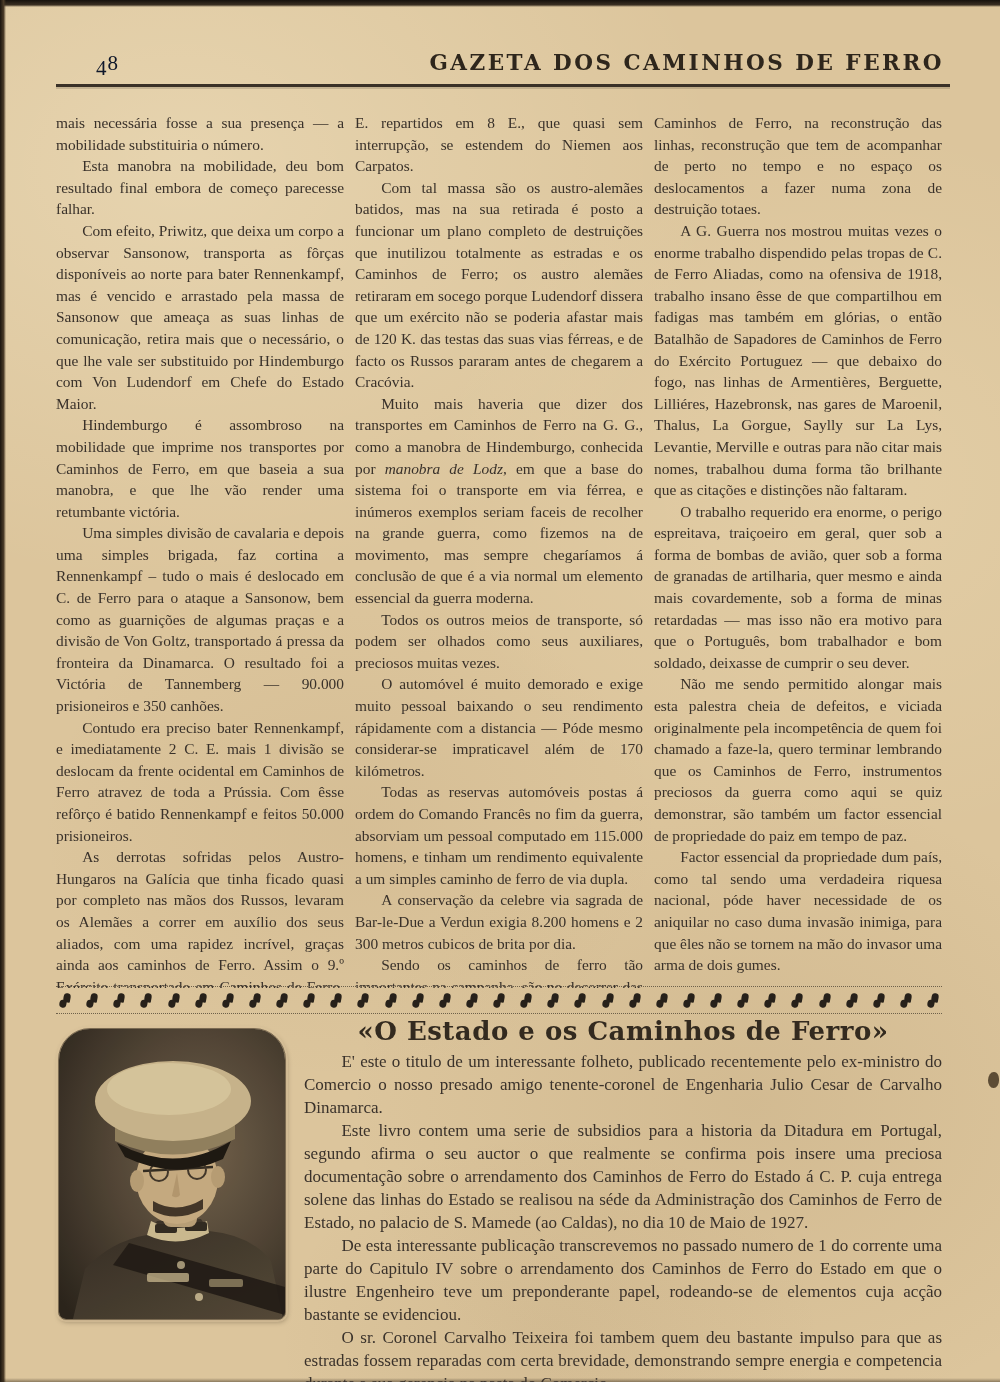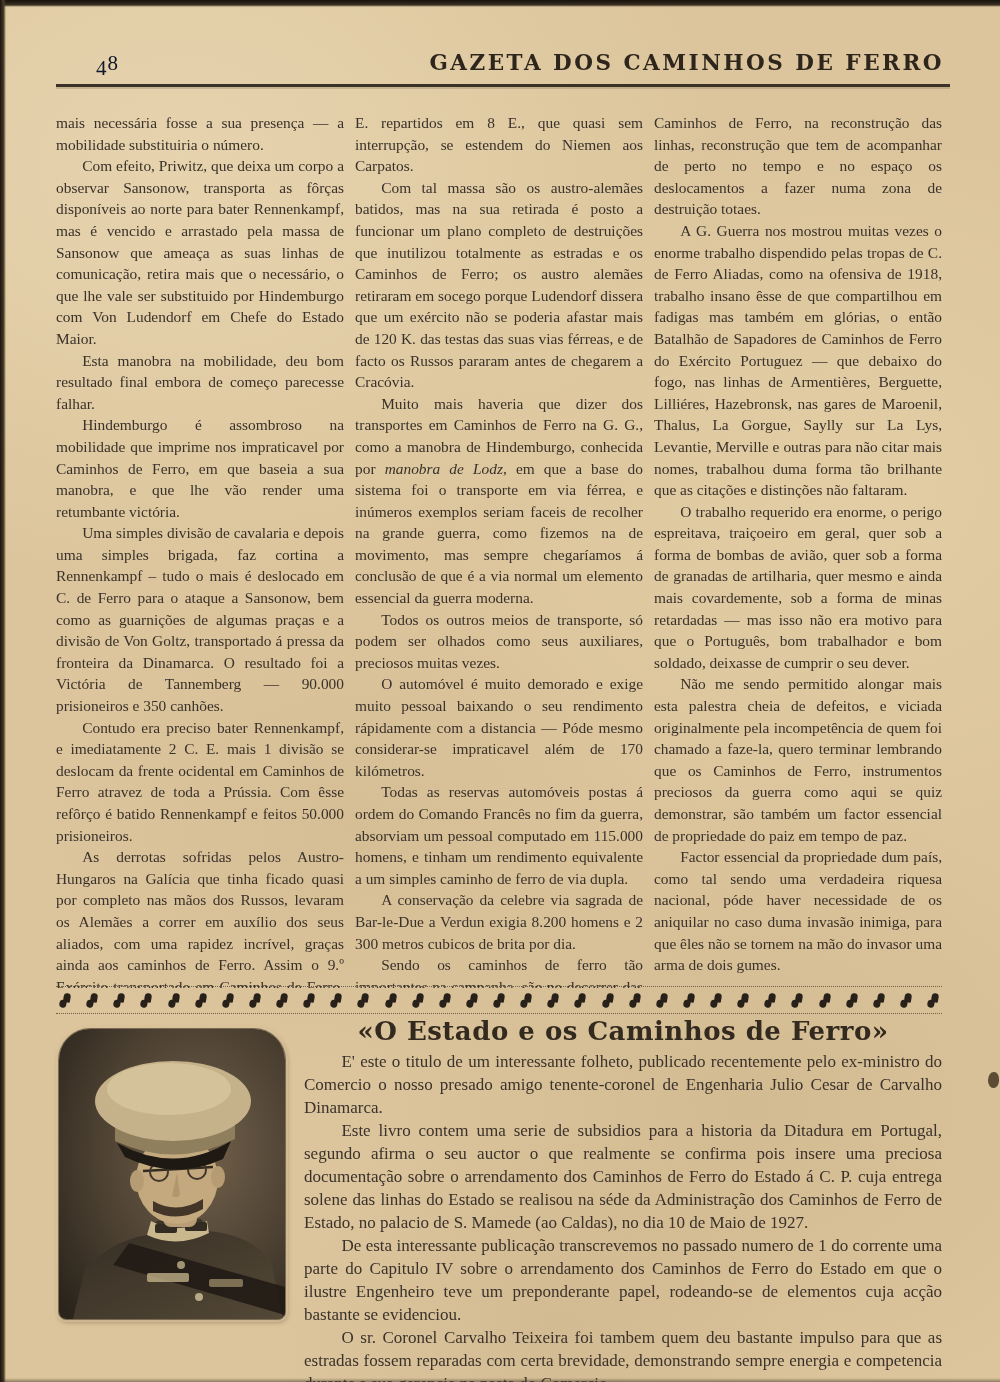--- a/index.html
+++ b/index.html
@@ -77,23 +77,23 @@
 
 <div class="header">
   <div class="page-number"><span>4</span><span class="raised">8</span></div>
   <div class="masthead">GAZETA DOS CAMINHOS DE FERRO</div>
   <div class="header-rule"></div>
 </div>
 
 <div class="columns">
   <div class="col">
       <p class="par noindent"><span>mais necessária fosse a sua presença — a mobilidade substituiria o número.</span></p>
+      <p class="par"><span>Esta manobra na mobilidade, deu bom resultado final embora de começo parecesse falhar.</span></p>
       <p class="par"><span>Com efeito, Priwitz, que deixa um corpo a observar Sansonow, transporta as fôrças disponíveis ao norte para bater Rennenkampf, mas é vencido e arrastado pela massa de Sansonow que ameaça as suas linhas de comunicação, retira mais que o necessário, o que lhe vale ser substituido por Hindemburgo com Von Ludendorf em Chefe do Estado Maior.</span></p>
-      <p class="par"><span>Esta manobra na mobilidade, deu bom resultado final embora de começo parecesse falhar.</span></p>
-      <p class="par"><span>Hindemburgo é assombroso na mobilidade que imprime nos impraticavel por Caminhos de Ferro, em que baseia a sua manobra, e que lhe vão render uma retumbante victória.</span></p>
+      <p class="par"><span>Hindemburgo é assombroso na mobilidade que imprime nos transportes por Caminhos de Ferro, em que baseia a sua manobra, e que lhe vão render uma retumbante victória.</span></p>
       <p class="par"><span>Uma simples divisão de cavalaria e depois uma simples brigada, faz cortina a Rennenkampf – tudo o mais é deslocado em C. de Ferro para o ataque a Sansonow, bem como as guarnições de algumas praças e a divisão de Von Goltz, transportado á pressa da fronteira da Dinamarca. O resultado foi a Victória de Tannemberg — 90.000 prisioneiros e 350 canhões.</span></p>
       <p class="par"><span>Contudo era preciso bater Rennenkampf, e imediatamente 2 C. E. mais 1 divisão se deslocam da frente ocidental em Caminhos de Ferro atravez de toda a Prússia. Com êsse refôrço é batido Rennenkampf e feitos 50.000 prisioneiros.</span></p>
       <p class="par"><span>As derrotas sofridas pelos Austro-Hungaros na Galícia que tinha ficado quasi por completo nas mãos dos Russos, levaram os Alemães a correr em auxílio dos seus aliados, com uma rapidez incrível, graças ainda aos caminhos de Ferro. Assim o 9.º Exército transportado em Caminhos de Ferro, concentra-se num espaço de tempo curtissimo, entre Cracóvia e Kzlish, ameaçando logo o flanco direito dos Russos. Este rápido movimento tanto surpreendeu os Russos, que constituem para se lhe opor uma imponente massa de 38 C.</span></p>
     </div>
   <div class="col">
       <p class="par noindent"><span>E. repartidos em 8 E., que quasi sem interrupção, se estendem do Niemen aos Carpatos.</span></p>
       <p class="par"><span>Com tal massa são os austro-alemães batidos, mas na sua retirada é posto a funcionar um plano completo de destruições que inutilizou totalmente as estradas e os Caminhos de Ferro; os austro alemães retiraram em socego porque Ludendorf dissera que um exército não se poderia afastar mais de 120 K. das testas das suas vias férreas, e de facto os Russos pararam antes de chegarem a Cracóvia.</span></p>
       <p class="par"><span>Muito mais haveria que dizer dos transportes em Caminhos de Ferro na G. G., como a manobra de Hindemburgo, conhecida por </span><span class="it">manobra de Lodz</span><span>, em que a base do sistema foi o transporte em via férrea, e inúmeros exemplos seriam faceis de recolher na grande guerra, como fizemos na de movimento, mas sempre chegaríamos á conclusão de que é a via normal um elemento essencial da guerra moderna.</span></p>
       <p class="par"><span>Todos os outros meios de transporte, só podem ser olhados como seus auxiliares, preciosos muitas vezes.</span></p>
       <p class="par"><span>O automóvel é muito demorado e exige muito pessoal baixando o seu rendimento rápidamente com a distancia — Póde mesmo considerar-se impraticavel além de 170 kilómetros.</span></p>

